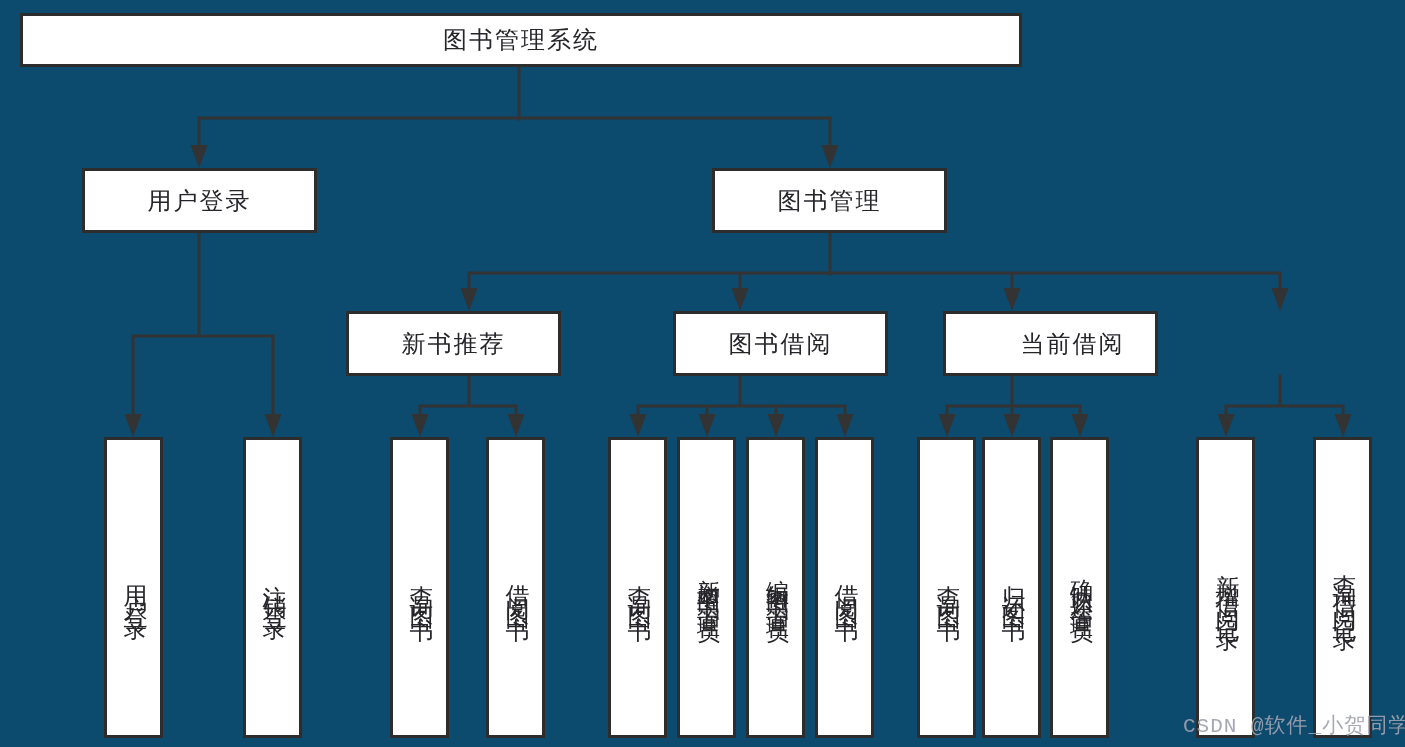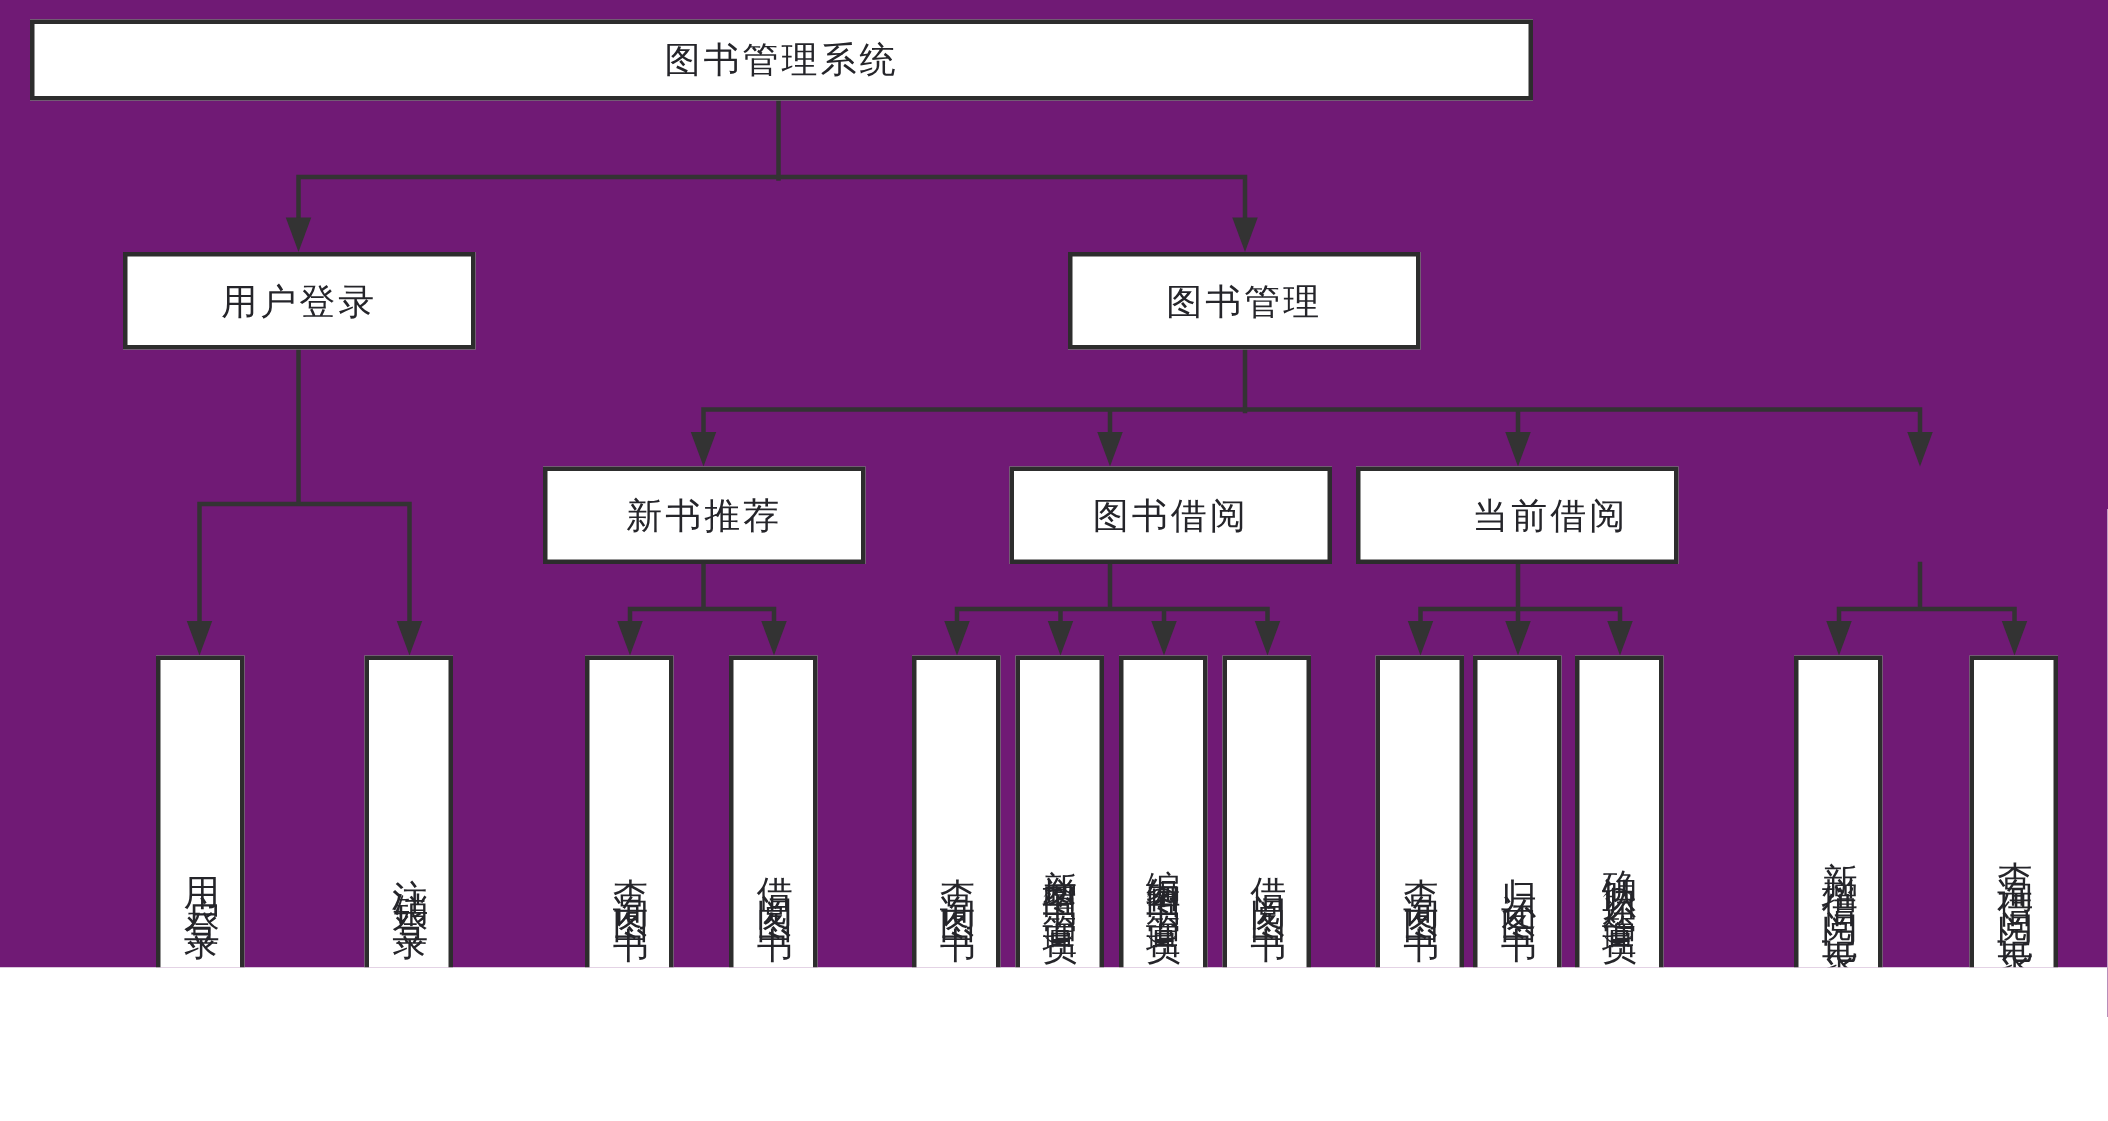--- a/index.html
+++ b/index.html
@@ -1,21 +1,21 @@
 <!DOCTYPE html>
 <html><head>
 <meta charset="utf-8">
 <style>
   html, body { margin: 0; padding: 0; background: #ffffff; }
   #canvas {
     position: relative;
     width: 1405px;
-    height: 645px;
-    background: #701a75;
-    font-family: Liberation Sans, sans-serif;
+    height: 747px;
+    background: #0c4a6e;
+    font-family: Liberation Mono, monospace;
     color: #25252a;
     overflow: hidden;
   }
   #connectors {
     position: absolute;
     left: 0; top: 0;
     width: 1405px; height: 747px;
     pointer-events: none;
   }
   .hnode {
@@ -137,27 +137,27 @@
     <span>图书管理系统</span>
   </div>
 
   <div class="hnode l2-node" style="left:82px;">
     <span>用户登录</span>
   </div>
   <div class="hnode l2-node" style="left:712px;">
     <span>图书管理</span>
   </div>
 
-  <div class="hnode l3-node" style="left:362px;">
+  <div class="hnode l3-node" style="left:346px;">
     <span>新书推荐</span>
   </div>
   <div class="hnode l3-node" style="left:633px;margin-left:40px;">
     <span>图书借阅</span>
   </div>
-  <div class="hnode l3-node" style="left:904px;padding-left:44px;">
+  <div class="hnode l3-node" style="left:943px;padding-left:44px;">
     <span>当前借阅</span>
   </div>
 
   <div class="leaf" style="left:104px;">
     <span>用户登录</span>
   </div>
   <div class="leaf" style="left:243px;">
     <span>注销登录</span>
   </div>
 

